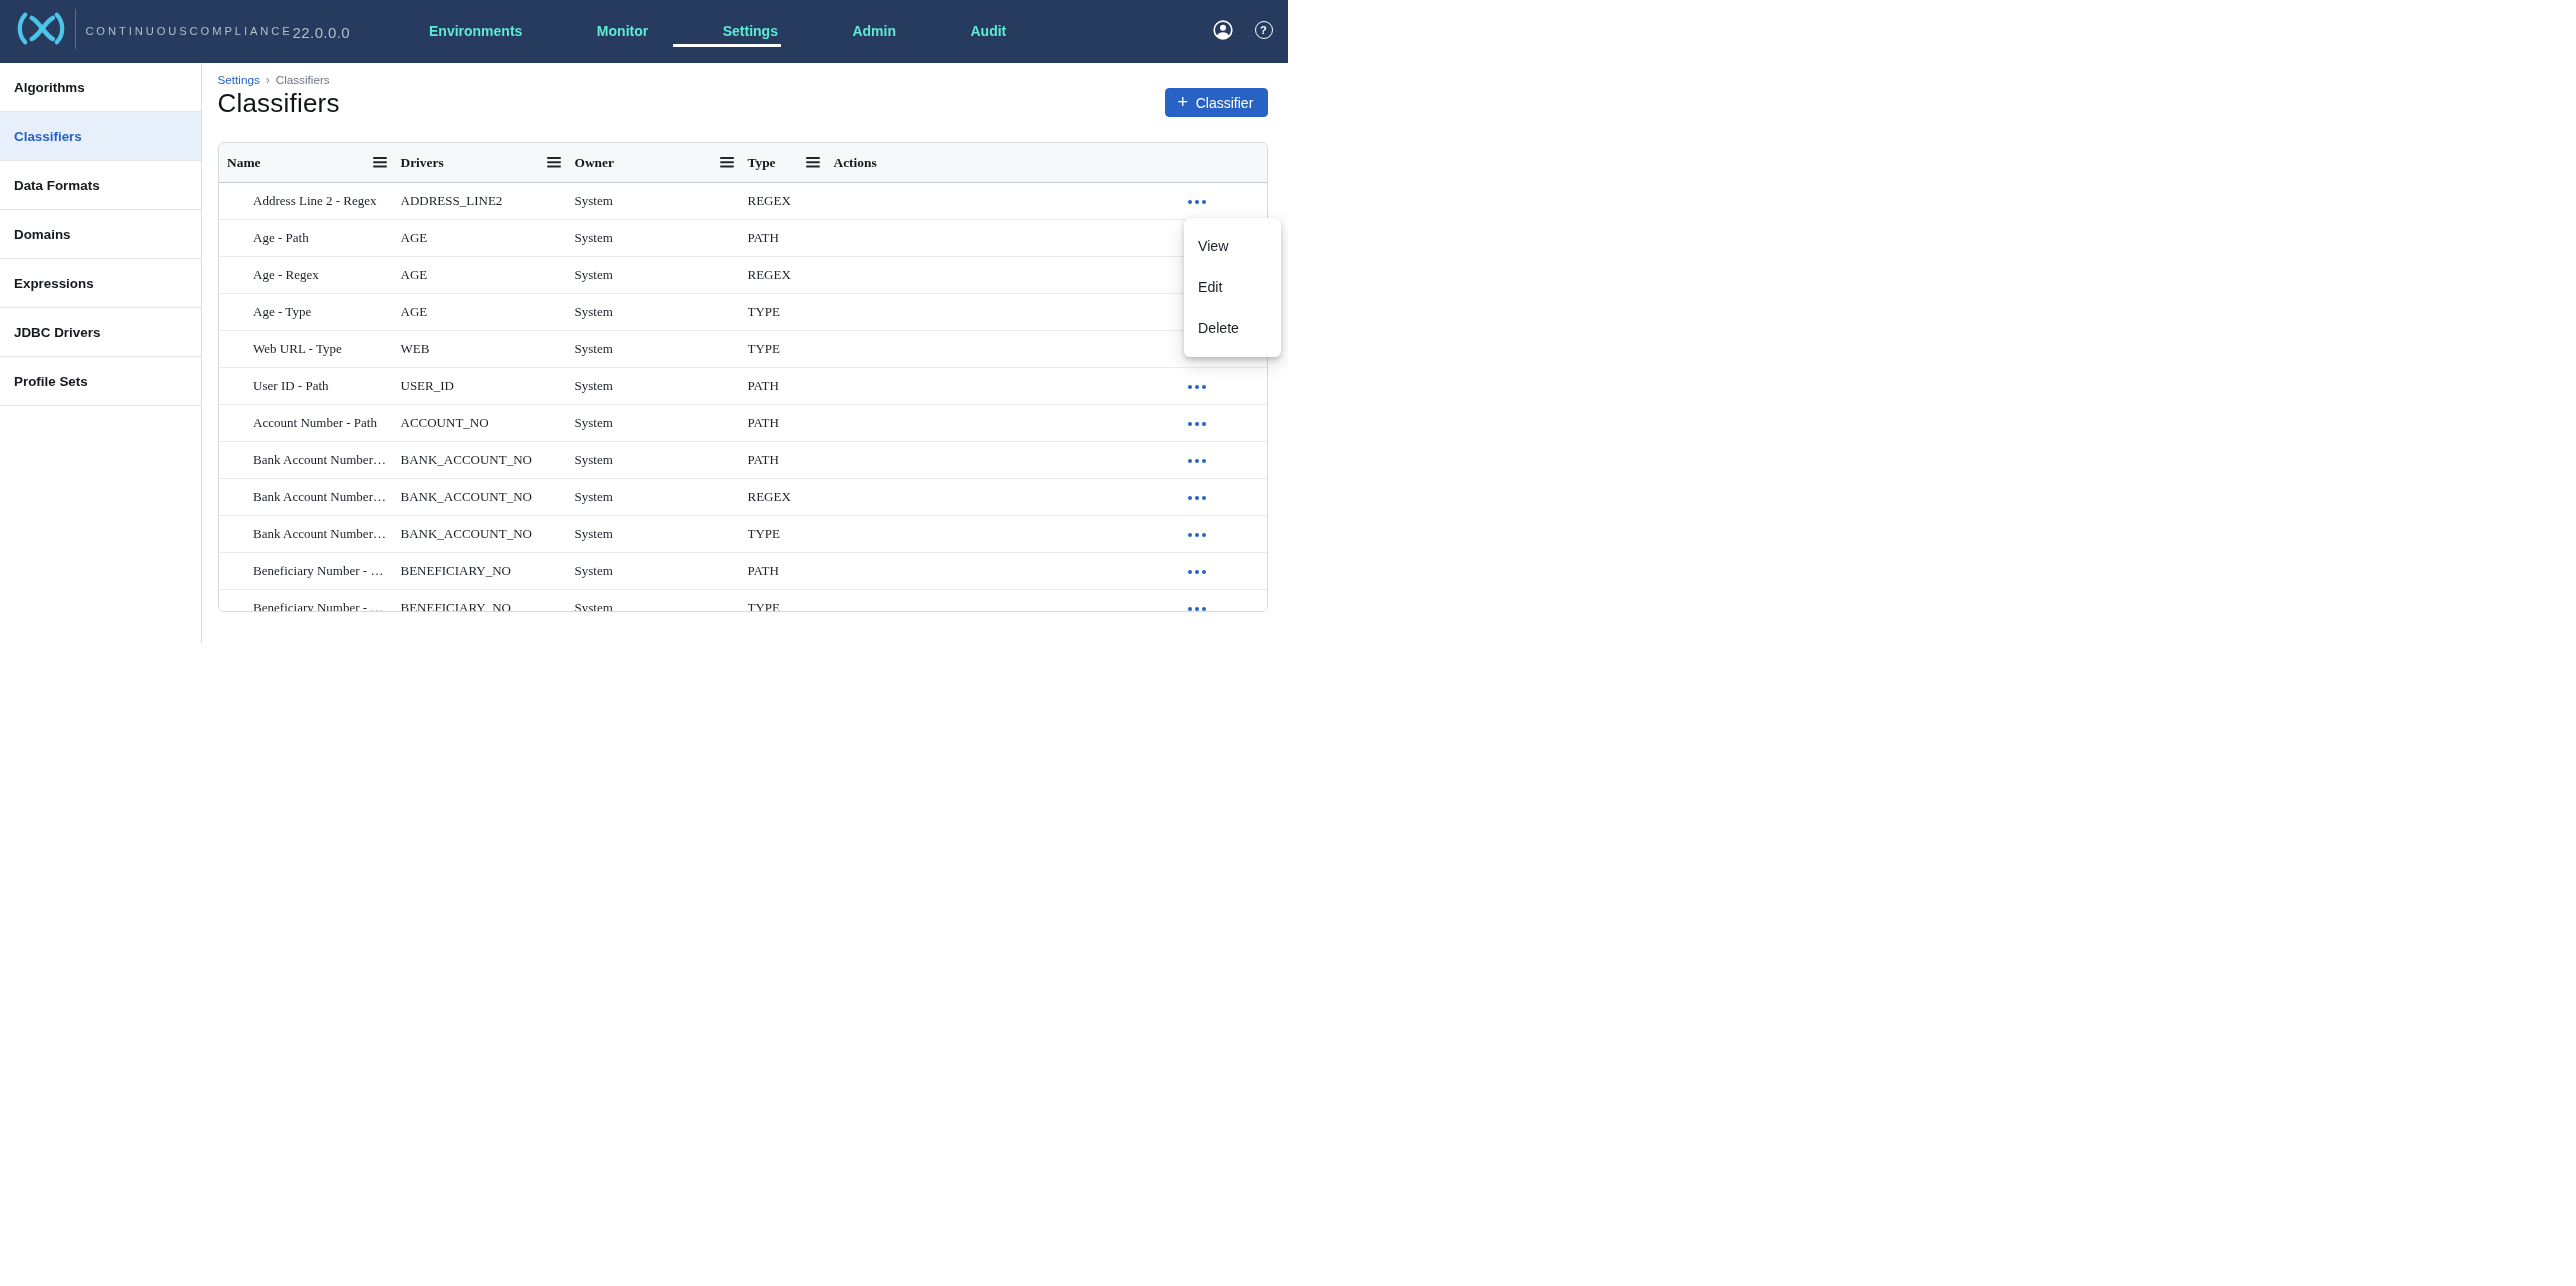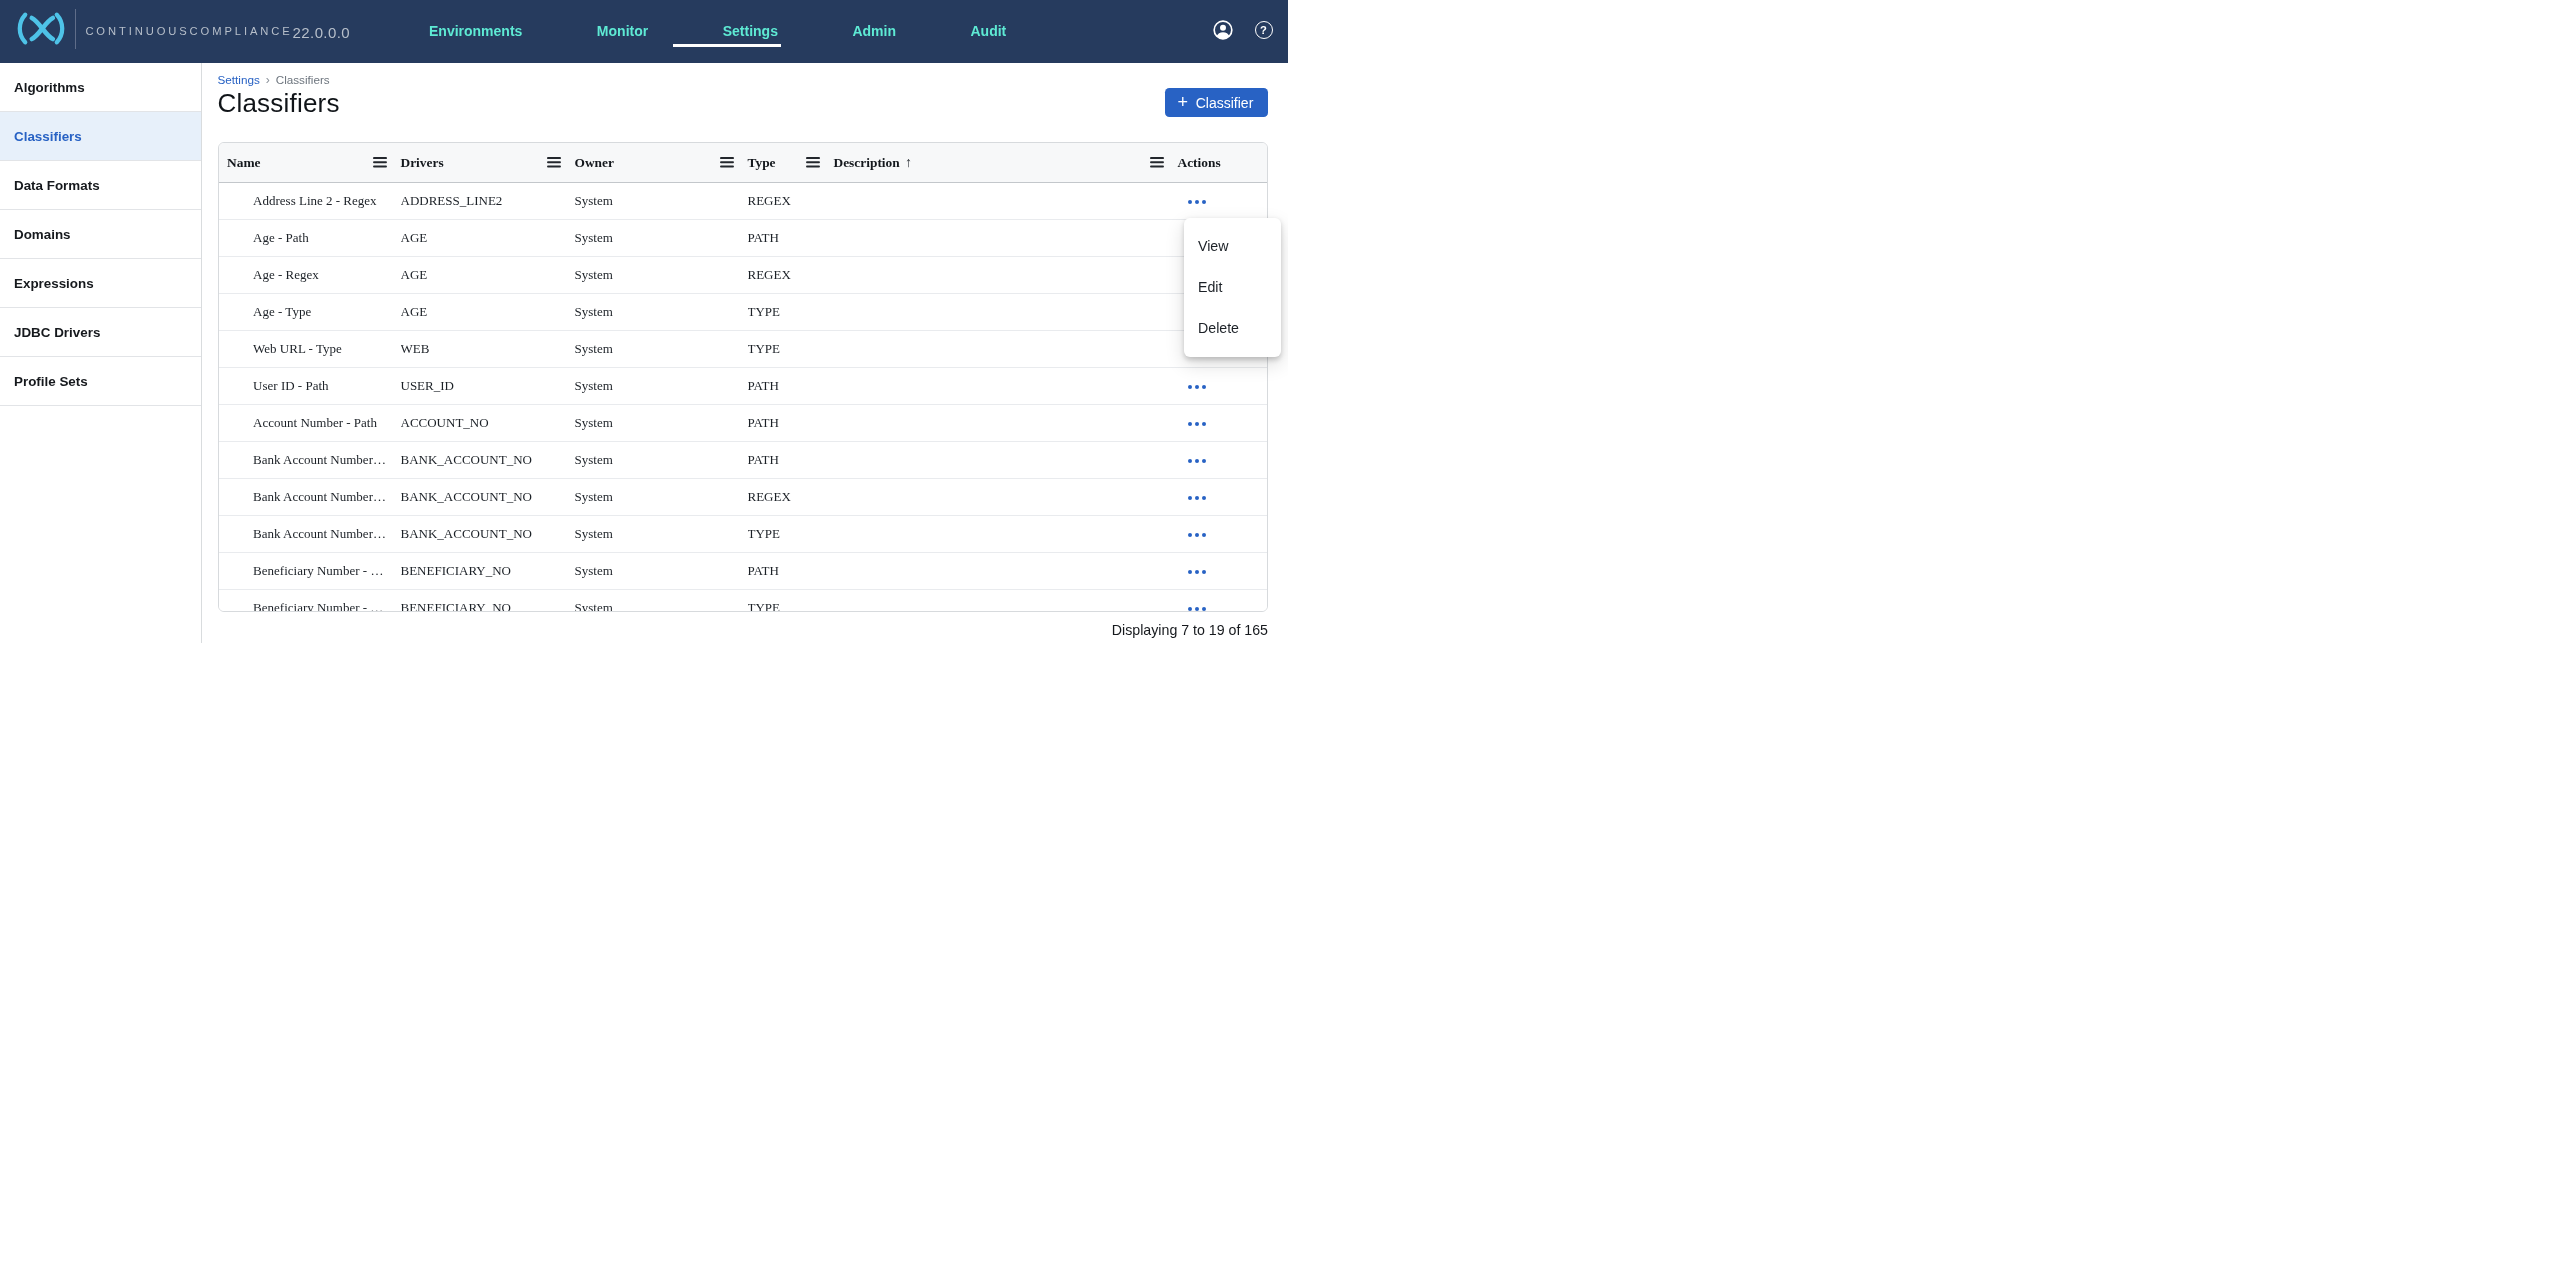--- a/index.html
+++ b/index.html
@@ -241,35 +241,20 @@
           <span class="col-menu-icon">
             <svg width="14" height="10.4" viewBox="0 0 16 12">
                 <g fill="#23272d">
                   <rect y="0" width="16" height="2.3" rx="1"></rect>
                   <rect y="4.85" width="16" height="2.3" rx="1"></rect>
                   <rect y="9.7" width="16" height="2.3" rx="1"></rect>
                 </g>
               </svg>
           </span>
         </div>
-        <div class="th">
-          <span class="th-label-group">
-            <span>Description</span>
-            <span class="sort-arrow">↑</span>
-          </span>
-          <span class="col-menu-icon">
-            <svg width="14" height="10.4" viewBox="0 0 16 12">
-                <g fill="#23272d">
-                  <rect y="0" width="16" height="2.3" rx="1"></rect>
-                  <rect y="4.85" width="16" height="2.3" rx="1"></rect>
-                  <rect y="9.7" width="16" height="2.3" rx="1"></rect>
-                </g>
-              </svg>
-          </span>
-        </div>
         <div class="th no-menu">
           <span>Actions</span>
         </div>
       </div>
 
       <div class="t-body">
 
           <div class="t-grid t-row">
             <div class="td first">Address Line 2 - Regex</div>
             <div class="td">ADDRESS_LINE2</div>
@@ -445,21 +430,20 @@
               <span class="dots">
                 <i></i>
                 <i></i>
                 <i></i>
               </span>
             </div>
           </div>
         </div>
     </div>
 
-    <div class="pagination">Displaying 7 to 19 of 165</div>
   </main>
 </div>
 
 <div class="context-menu">
 
     <div class="context-menu-item">View</div>
 
     <div class="context-menu-item">Edit</div>
 
     <div class="context-menu-item">Delete</div>

